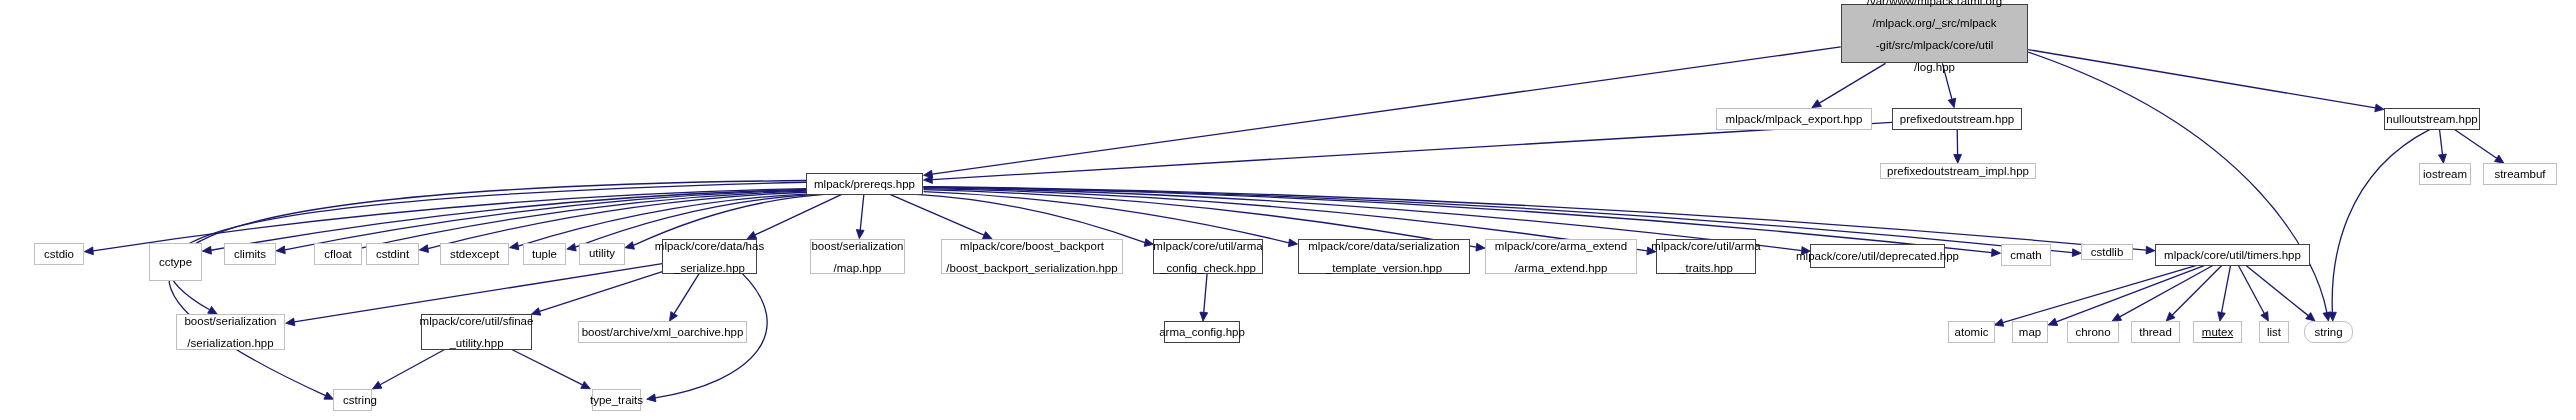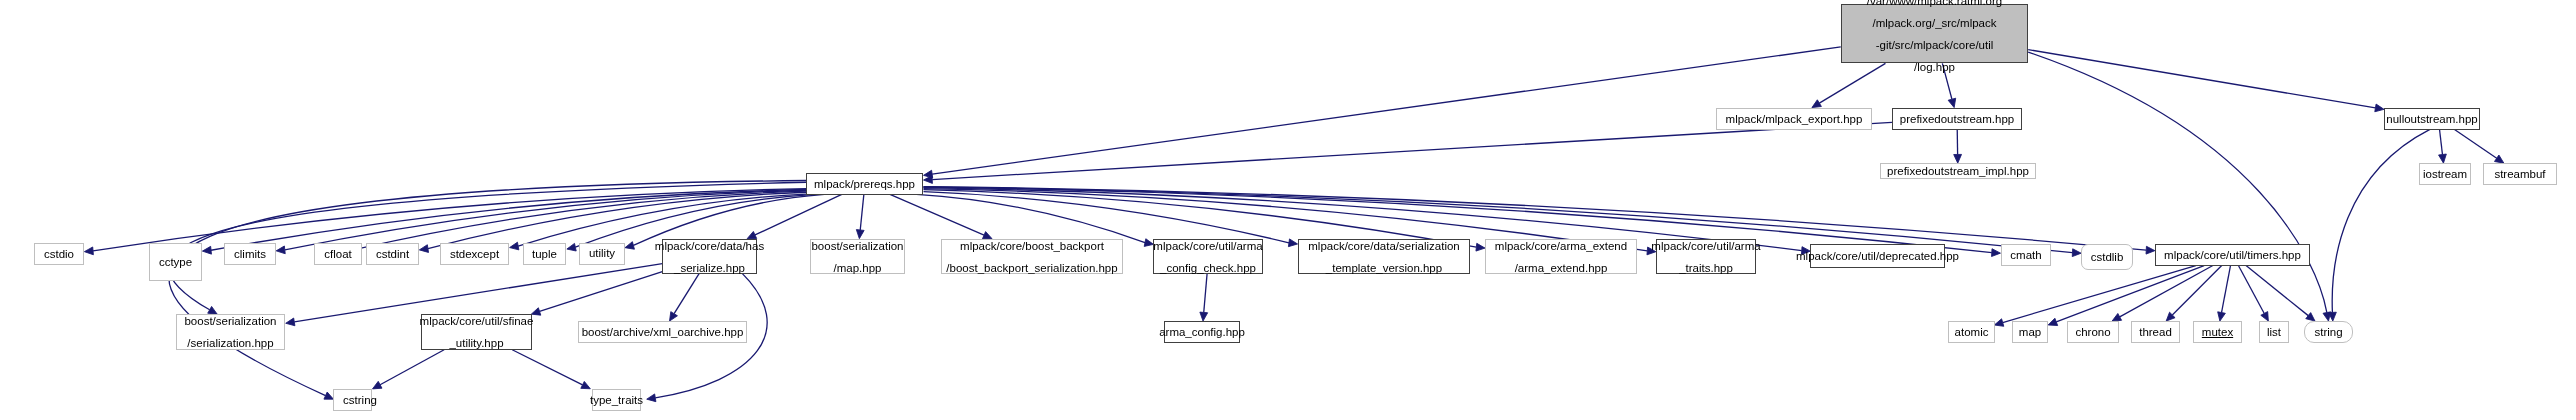--- a/index.html
+++ b/index.html
@@ -143,21 +143,21 @@
       <div class="node doc" style="left: 1153px; top: 239px; width: 110px; height: 35px;"><span>mlpack/core/util/arma
 _config_check.hpp</span></div>
       <div class="node doc" style="left: 1298px; top: 239px; width: 172px; height: 35px;"><span>mlpack/core/data/serialization
 _template_version.hpp</span></div>
       <div class="node" style="left: 1485px; top: 239px; width: 152px; height: 35px;"><span>mlpack/core/arma_extend
 /arma_extend.hpp</span></div>
       <div class="node doc" style="left: 1656px; top: 239px; width: 100px; height: 35px;"><span>mlpack/core/util/arma
 _traits.hpp</span></div>
       <div class="node doc" style="left: 1810px; top: 244px; width: 135px; height: 24px;"><span>mlpack/core/util/deprecated.hpp</span></div>
       <div class="node" style="left: 2001px; top: 244px; width: 50px; height: 22px;"><span>cmath</span></div>
-      <div class="node" style="left: 2081px; top: 244px; width: 52px; height: 26px; border-radius: 7px;"><span>cstdlib</span></div>
+      <div class="node" style="left: 2081px; top: 244px; width: 52px; height: 16px;"><span>cstdlib</span></div>
       <div class="node doc" style="left: 2155px; top: 244px; width: 155px; height: 22px;"><span>mlpack/core/util/timers.hpp</span></div>
       <div class="node" style="left: 176px; top: 314px; width: 109px; height: 36px;"><span>boost/serialization
 /serialization.hpp</span></div>
       <div class="node doc" style="left: 421px; top: 314px; width: 111px; height: 36px;"><span>mlpack/core/util/sfinae
 _utility.hpp</span></div>
       <div class="node" style="left: 578px; top: 321px; width: 169px; height: 22px;"><span>boost/archive/xml_oarchive.hpp</span></div>
       <div class="node doc" style="left: 1164px; top: 321px; width: 76px; height: 22px;"><span>arma_config.hpp</span></div>
       <div class="node" style="left: 1948px; top: 321px; width: 47px; height: 22px;"><span>atomic</span></div>
       <div class="node" style="left: 2012px; top: 321px; width: 36px; height: 22px;"><span>map</span></div>
       <div class="node" style="left: 2067px; top: 321px; width: 52px; height: 22px;"><span>chrono</span></div>

